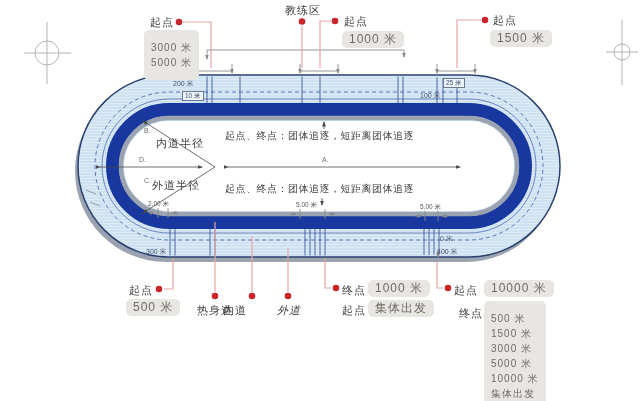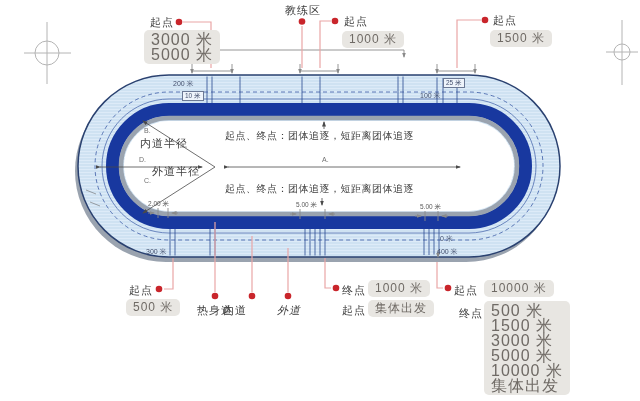--- a/index.html
+++ b/index.html
@@ -8,22 +8,22 @@
     --dim:#8a8a8a; --ink:#3e3e3e;
   }
   html,body{margin:0;padding:0;background:#fff;}
   #stage{position:relative;width:640px;height:401px;background:#fff;overflow:hidden;
          font-family:"Liberation Sans","DejaVu Sans",sans-serif;}
   #stage svg{position:absolute;left:0;top:0;}
   .abs{position:absolute;white-space:nowrap;}
   .lbl{font-size:11px;color:var(--ink);letter-spacing:1px;}
   .box{background:var(--boxbg);color:var(--boxtext);font-size:12px;border-radius:5px;
        padding:1px 7px;line-height:15px;letter-spacing:1px;}
-  .box2{background:var(--boxbg);color:var(--boxtext);font-size:16px;border-radius:5px;
-        padding:2px 7px;line-height:15px;letter-spacing:1px;}
+  .box2{background:var(--boxbg);color:var(--boxtext);font-size:10px;border-radius:5px;
+        padding:10px 7px;line-height:15px;letter-spacing:1px;}
   .mark{font-size:7px;color:#44506e;letter-spacing:0;}
   .tinybox{font-size:6.5px;color:#44506e;background:#eef4fb;border:0.5px solid #6a7894;
            padding:0 2px;line-height:8px;}
   .dimlbl{font-size:6.5px;color:#5a5a5a;}
   .ltr{font-size:7px;color:#6f6f6f;}
   .mid{font-size:10px;color:var(--ink);letter-spacing:0.5px;}
 </style>
 </head>
 <body>
 
@@ -142,22 +142,22 @@
   <div class="abs mark" style="left:173px;top:79px;">200 米</div>
   <div class="abs tinybox" style="left:182px;top:91px;">10 米</div>
   <div class="abs tinybox" style="left:443px;top:78px;">25 米</div>
   <div class="abs mark" style="left:420px;top:91px;">100 米</div>
   <div class="abs mark" style="left:146px;top:247px;">300 米</div>
   <div class="abs mark" style="left:440px;top:234px;">0 米</div>
   <div class="abs mark" style="left:437px;top:247px;">400 米</div>
 
   <div class="abs mid" style="left:225px;top:129px;">起点、终点：团体追逐，短距离团体追逐</div>
   <div class="abs mid" style="left:225px;top:182px;">起点、终点：团体追逐，短距离团体追逐</div>
-  <div class="abs lbl" style="left:140px;top:136px;">内道半径</div>
-  <div class="abs lbl" style="left:152px;top:164px;">外道半径</div>
+  <div class="abs lbl" style="left:156px;top:136px;">内道半径</div>
+  <div class="abs lbl" style="left:152px;top:178px;">外道半径</div>
   <div class="abs ltr" style="left:144px;top:127px;">B.</div>
   <div class="abs ltr" style="left:139px;top:156px;">D.</div>
   <div class="abs ltr" style="left:144px;top:177px;">C.</div>
   <div class="abs ltr" style="left:322px;top:156px;">A.</div>
 
   <div class="abs dimlbl" style="left:148px;top:200px;">2.00 米</div>
   <div class="abs dimlbl" style="left:296px;top:201px;">5.00 米</div>
   <div class="abs dimlbl" style="left:420px;top:203px;">5.00 米</div>
 
   <div class="abs lbl" style="left:129px;top:283px;">起点</div>

